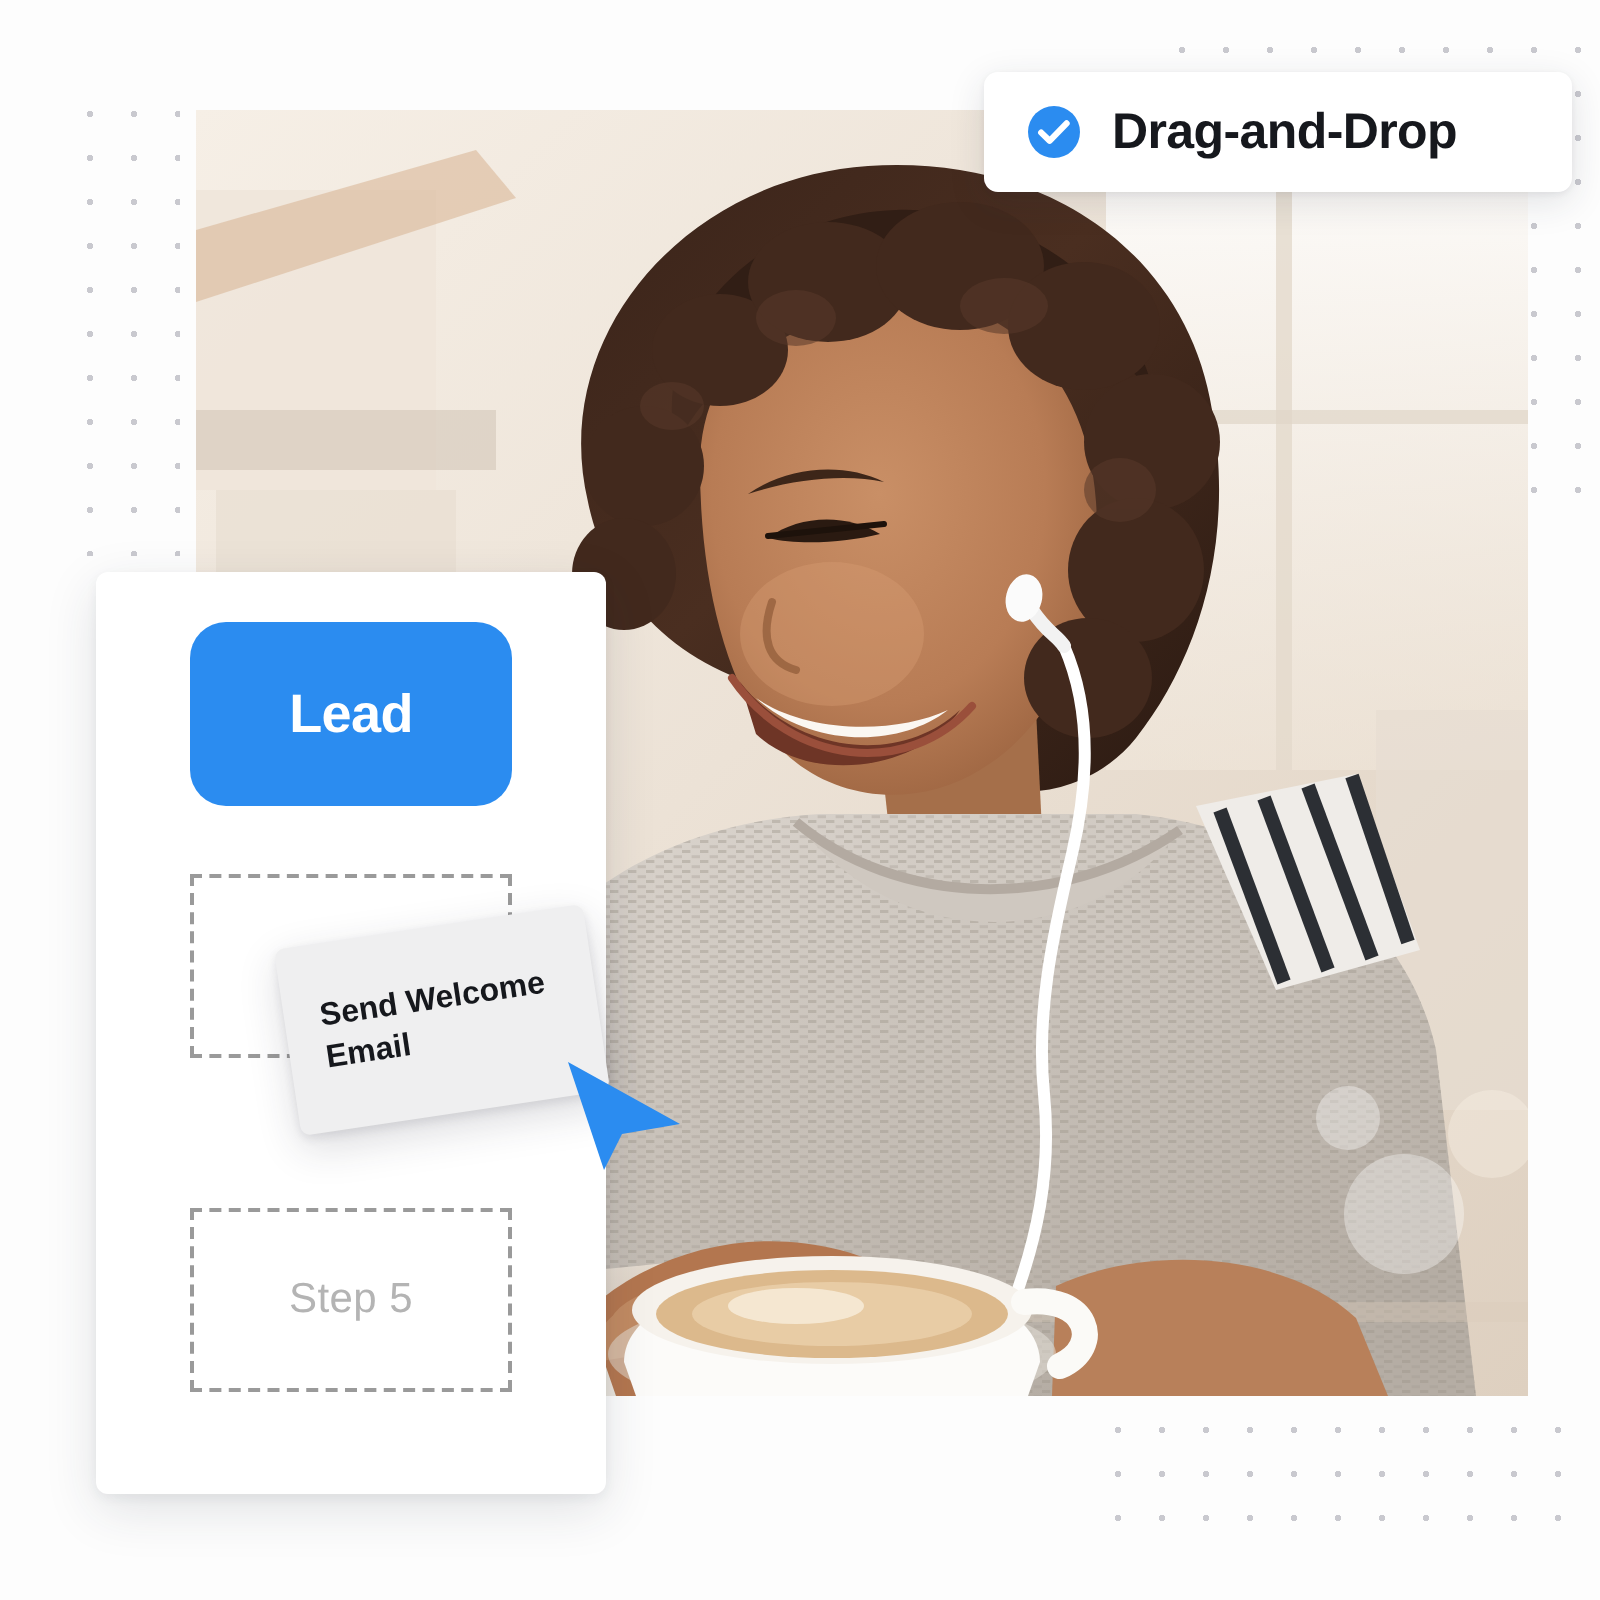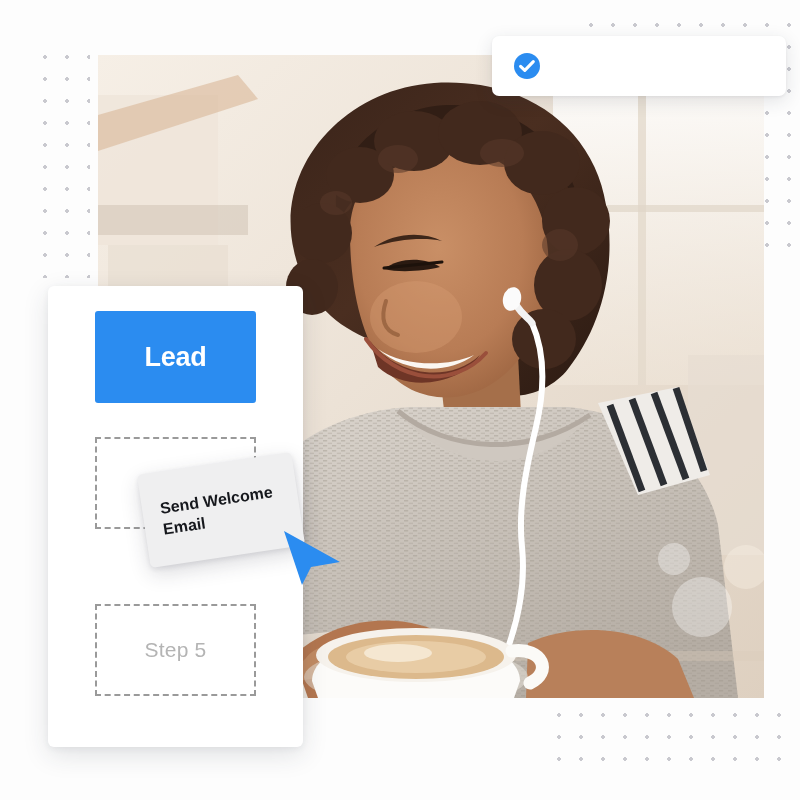--- a/index.html
+++ b/index.html
@@ -87,21 +87,21 @@
   }
 
   
   .lead-block {
     position: absolute;
     left: 95px;
     top: 311px;
     width: 161px;
     height: 92px;
     background: #2b8cf0;
-    border-radius: 3px;
+    border-radius: 18px;
     display: flex;
     align-items: center;
     justify-content: center;
   }
   .lead-label {
     color: #ffffff;
     font-size: 27px;
     font-weight: bold;
     letter-spacing: -0.3px;
   }
@@ -332,20 +332,21 @@
     </svg>
   </div>
 
   <div class="badge-card">
     <span class="check-icon">
       <svg viewBox="0 0 26 26" aria-hidden="true">
         <circle cx="13" cy="13" r="13" fill="#2b8cf0"></circle>
         <path d="M6.6 13.3 L10.8 17.4 L19.3 8.7" stroke="#ffffff" stroke-width="3.1" fill="none" stroke-linecap="round" stroke-linejoin="round"></path>
       </svg>
     </span>
+    <span class="badge-label">Drag-and-Drop</span>
   </div>
 
   <div class="panel"></div>
 
   <div class="lead-block">
     <span class="lead-label">Lead</span>
   </div>
 
   <div class="slot slot-2">
     <span class="slot-label"></span>

